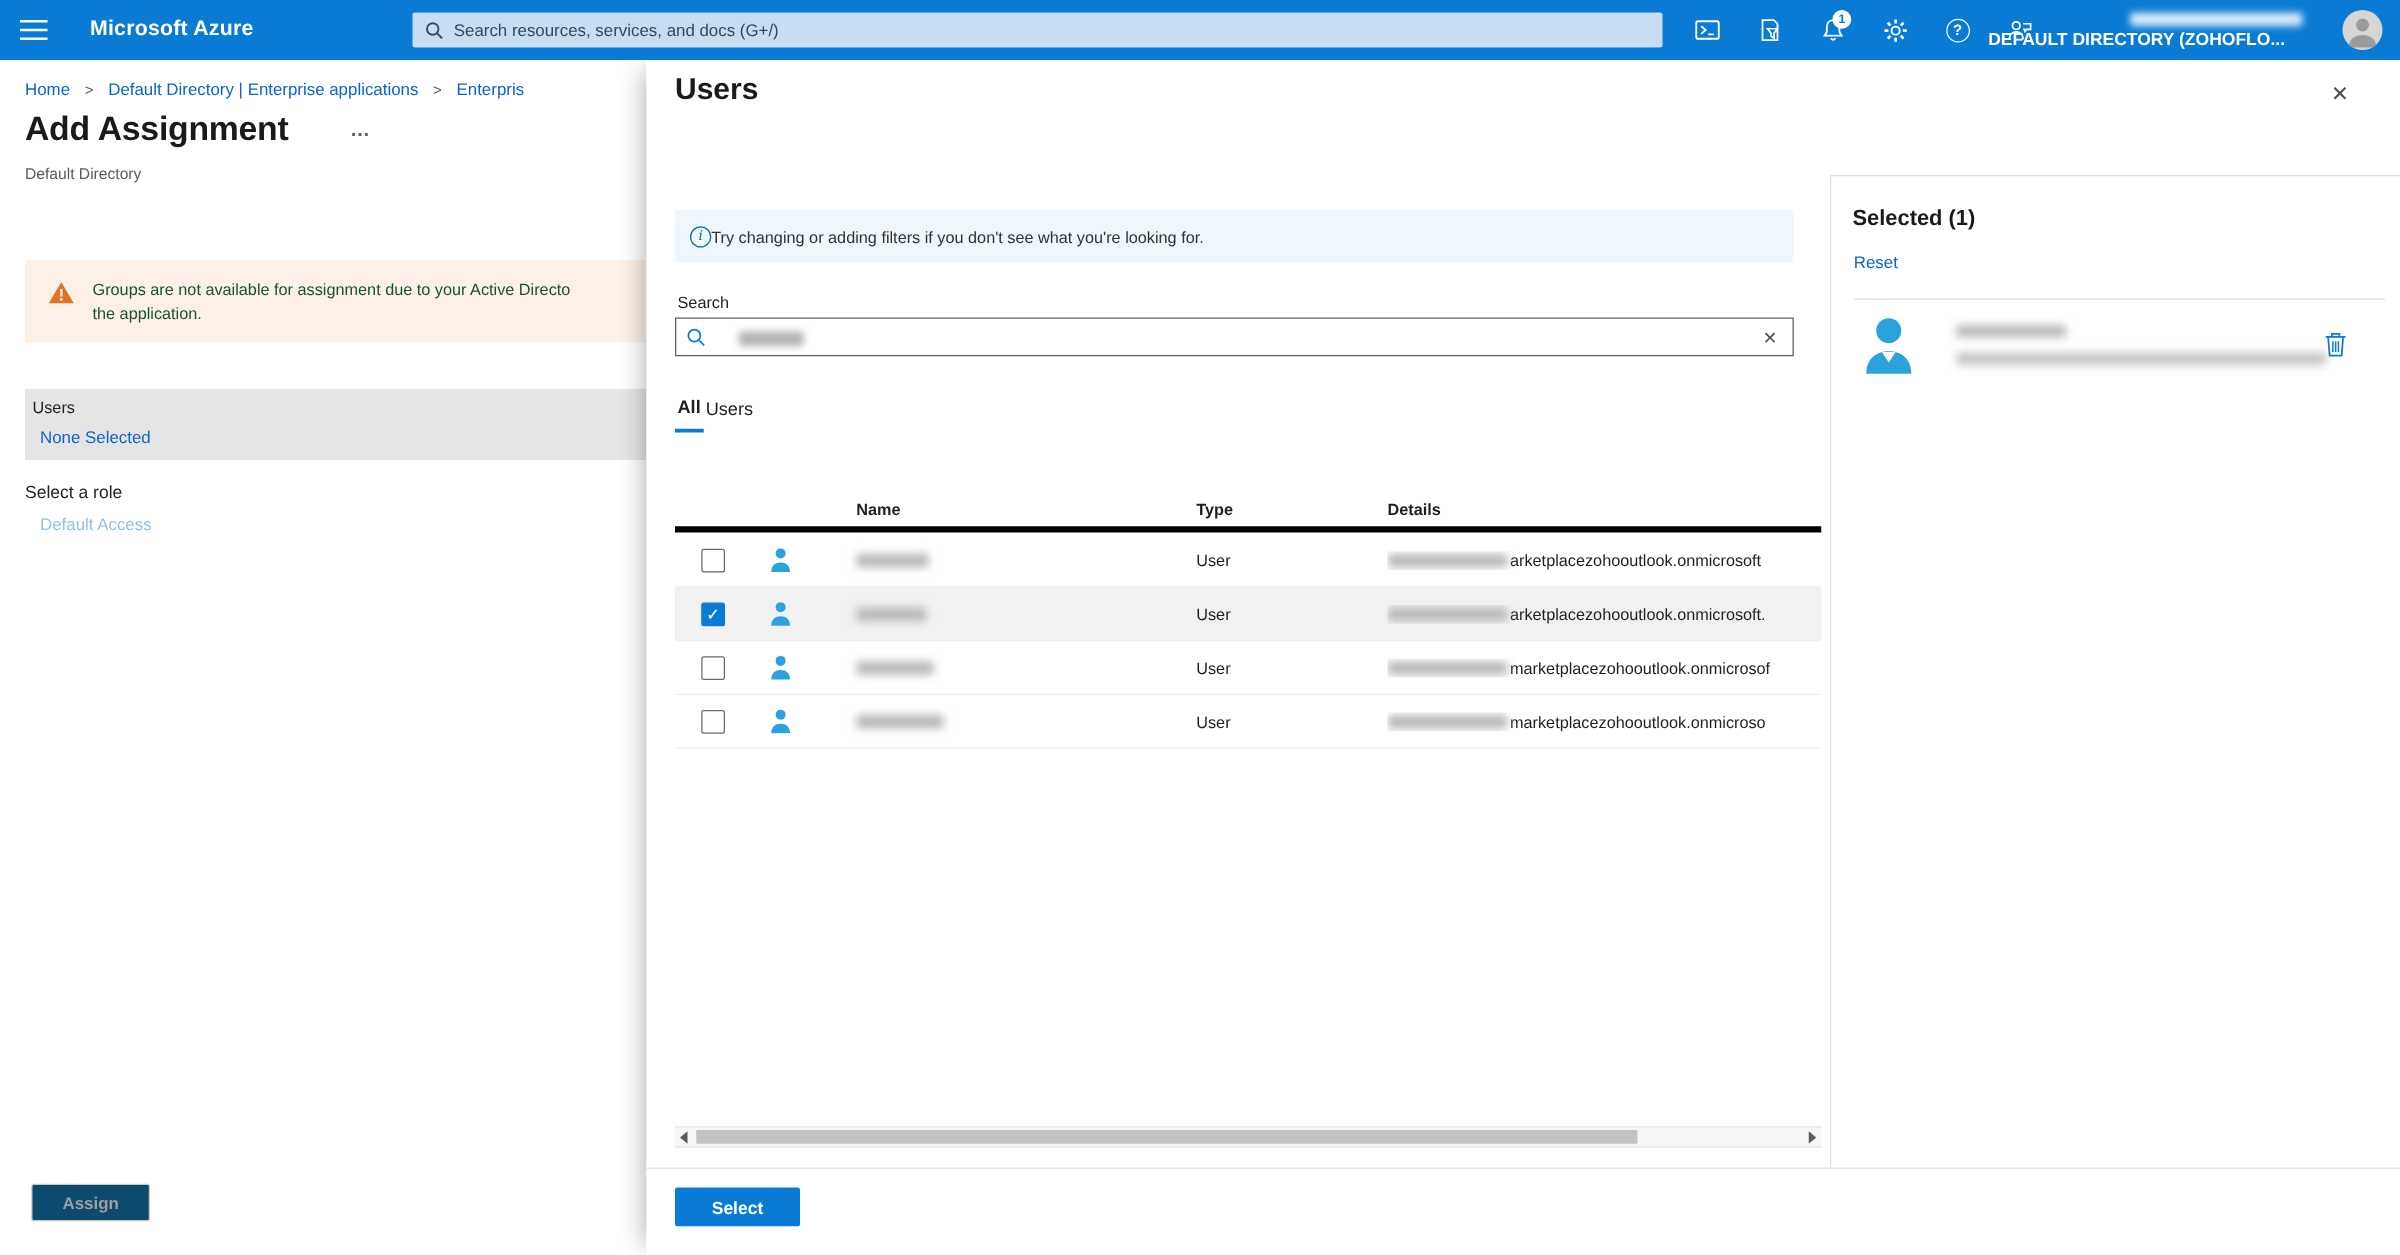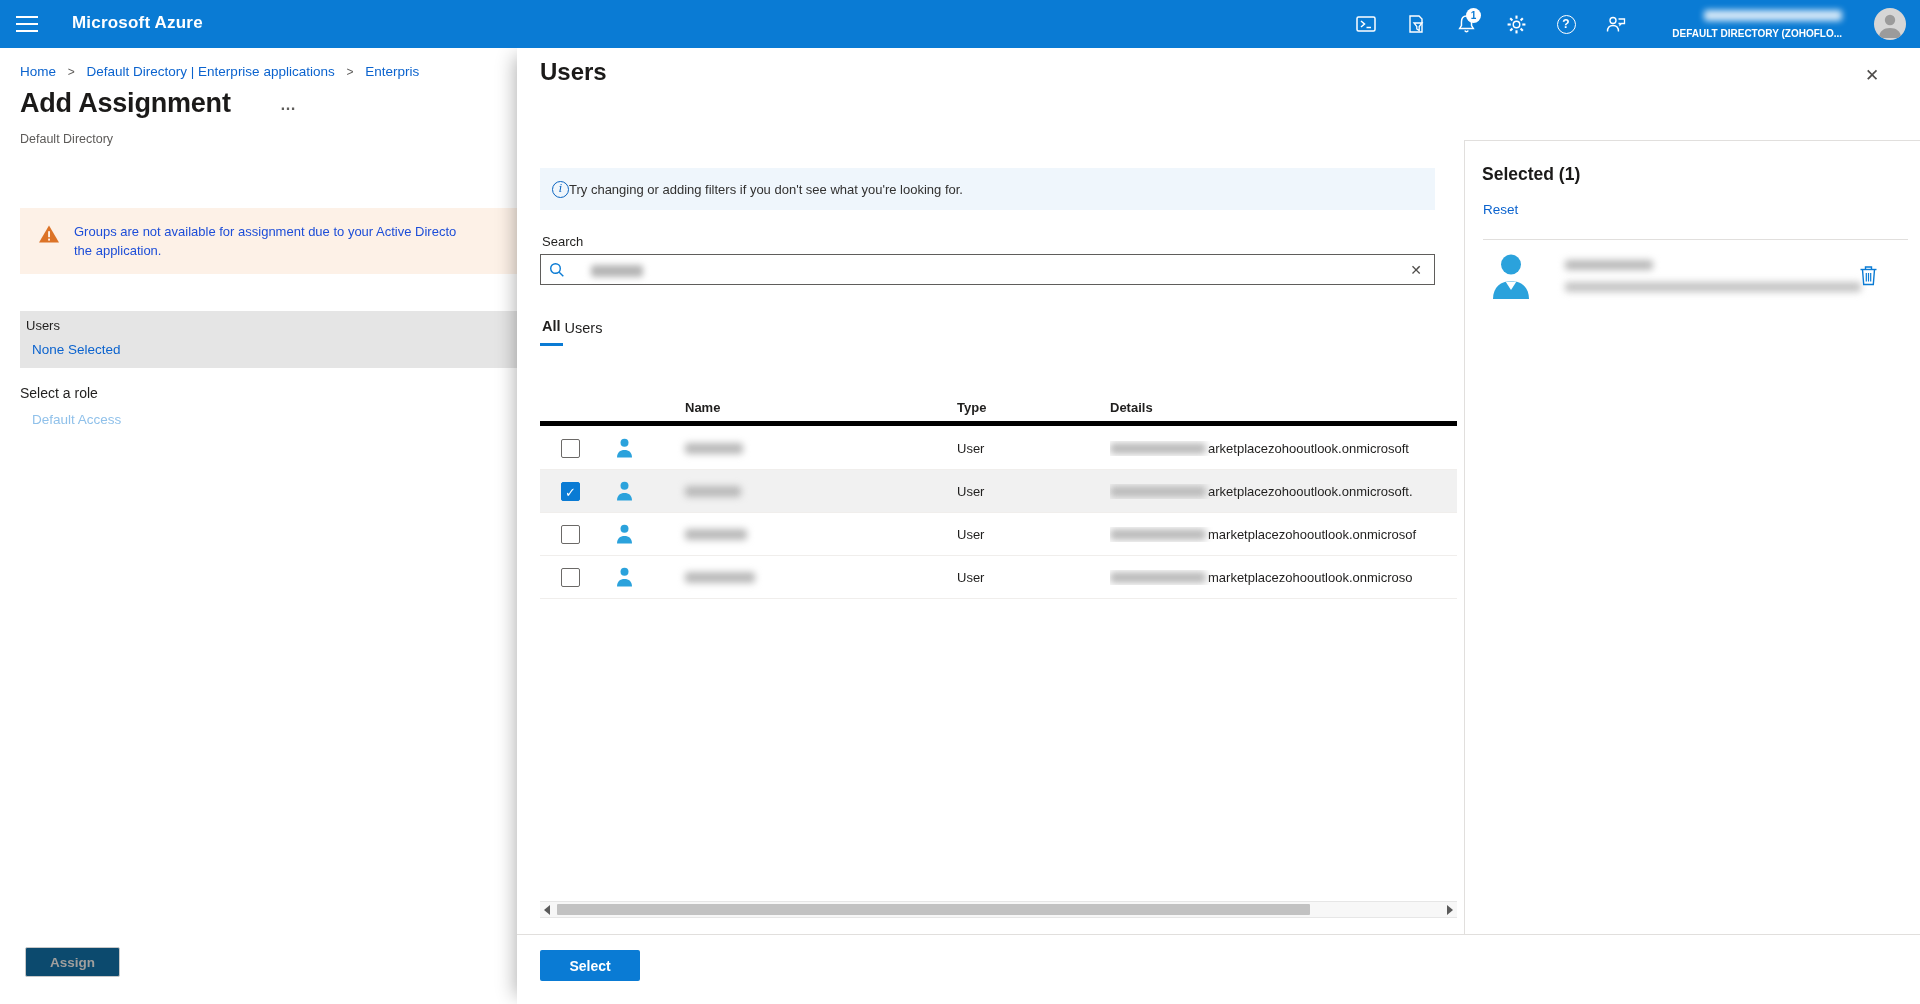--- a/index.html
+++ b/index.html
@@ -15,34 +15,34 @@
   .tb-search { position:absolute; left:330px; top:10px; width:1000px; height:28px; background:#c7def2; border-radius:2px; display:flex; align-items:center; padding:0 10px; }
   .tb-search svg { flex:0 0 auto; margin-right:8px; }
   .tb-search input { flex:1; background:transparent; border:none; outline:none; font-size:13.5px; color:#1e3c55; font-family:inherit; }
   .tb-search input::placeholder { color:#2f4a60; opacity:1; }
   .tb-icons { position:absolute; left:1348px; top:6px; display:flex; gap:14px; }
   .tb-icons .icon-btn { position:relative; width:36px; height:36px; background:none; border:none; display:flex; align-items:center; justify-content:center; cursor:pointer; }
   .badge { position:absolute; top:2px; right:3px; min-width:15px; height:15px; border-radius:50%; background:#fff; color:#0a7bd4; font-size:10px; font-weight:bold; line-height:15px; text-align:center; }
   .help-circle { width:19px; height:19px; border:1.6px solid #fff; border-radius:50%; color:#fff; font-size:12px; font-weight:bold; line-height:16px; text-align:center; }
   .tb-account { position:absolute; left:1648px; top:6px; width:198px; height:36px; text-align:right; cursor:pointer; }
   .blur-line-white { position:absolute; right:4px; top:4px; width:138px; height:11px; background:rgba(255,255,255,.82); border-radius:3px; filter:blur(3px); }
-  .dir-label { position:absolute; right:4px; bottom:3px; color:#fff; font-size:10px; font-weight:bold; white-space:nowrap; }
+  .dir-label { position:absolute; right:18px; bottom:3px; color:#fff; font-size:14px; font-weight:bold; white-space:nowrap; }
   .tb-avatar { position:absolute; left:1874px; top:8px; width:32px; height:32px; border-radius:50%; background:#d6d6d6; overflow:hidden; cursor:pointer; }
 
   
   .page { position:absolute; left:0; top:48px; width:1920px; height:956px; background:#fff; }
   .breadcrumb { position:absolute; left:20px; top:16px; font-size:13.5px; white-space:nowrap; }
   .breadcrumb a { color:#0b63ce; text-decoration:none; cursor:pointer; }
   .crumb-sep { color:#605e5c; margin:0 8px; font-size:12px; }
   .page-title { position:absolute; left:20px; top:40px; font-size:27px; font-weight:bold; color:#1b1a19; letter-spacing:-.2px; }
   .title-ellipsis { position:absolute; left:280px; top:48px; color:#605e5c; font-size:16px; font-weight:bold; letter-spacing:1px; cursor:pointer; }
   .page-subtitle { position:absolute; left:20px; top:84px; font-size:12.5px; color:#5c5a58; }
   .warning-box { position:absolute; left:20px; top:160px; width:560px; height:66px; background:#fdf1e7; display:flex; align-items:flex-start; padding:14px 12px 0 18px; overflow:hidden; }
   .warning-box svg { flex:0 0 auto; margin-top:2px; }
-  .warning-text { margin-left:14px; font-size:13px; color:#1d4ed8; line-height:19px; white-space:nowrap; }
+  .warning-text { margin-left:14px; font-size:13px; color:#14532d; line-height:19px; white-space:nowrap; }
   .warning-text .wl2 { display:block; white-space:normal; }
   .users-box { position:absolute; left:20px; top:263px; width:560px; height:57px; background:#e5e5e5; padding:7px 0 0 6px; }
   .users-box-label { font-size:13px; color:#201f1e; }
   .none-selected { display:inline-block; margin:9px 0 0 6px; font-size:13.5px; color:#0b63ce; cursor:pointer; }
   .select-role { position:absolute; left:20px; top:337px; font-size:14px; color:#201f1e; }
   .default-access { position:absolute; left:32px; top:364px; font-size:13.5px; color:#90c1ea; cursor:pointer; }
   .assign-btn { position:absolute; left:25px; top:899px; width:95px; height:30px; background:#0c4a6e; border:1px solid #c8c8c8; border-radius:2px; color:#a19f9d; font-size:13.5px; font-weight:bold; font-family:inherit; cursor:default; }
 
   
   .panel { position:absolute; left:517px; top:48px; width:1403px; height:956px; background:#fff; z-index:10; box-shadow:-10px 0 18px -8px rgba(0,0,0,.3); }
@@ -105,20 +105,27 @@
 <div class="app">
 
   <header class="topbar">
     <button class="hamburger">
       <span></span>
         <span></span>
         <span></span>
     </button>
     <div class="brand">Microsoft Azure</div>
 
+    <div class="tb-search">
+      <svg width="15" height="15" viewBox="0 0 15 15">
+        <circle cx="6.2" cy="6.2" r="4.6" fill="none" stroke="#2f4a60" stroke-width="1.5"></circle>
+        <line x1="9.7" y1="9.7" x2="13.6" y2="13.6" stroke="#2f4a60" stroke-width="1.5"></line>
+      </svg>
+      <input placeholder="Search resources, services, and docs (G+/)" style="">
+    </div>
 
     <div class="tb-icons">
       <button class="icon-btn">
         <svg width="22" height="20" viewBox="0 0 22 20">
           <rect x="2" y="3" width="18" height="14" rx="1.5" fill="none" stroke="#fff" stroke-width="1.5"></rect>
           <polyline points="6,7 9.5,10 6,13" fill="none" stroke="#fff" stroke-width="1.5"></polyline>
           <line x1="11.5" y1="13.5" x2="16" y2="13.5" stroke="#fff" stroke-width="1.5"></line>
         </svg>
       </button>
       <button class="icon-btn">

